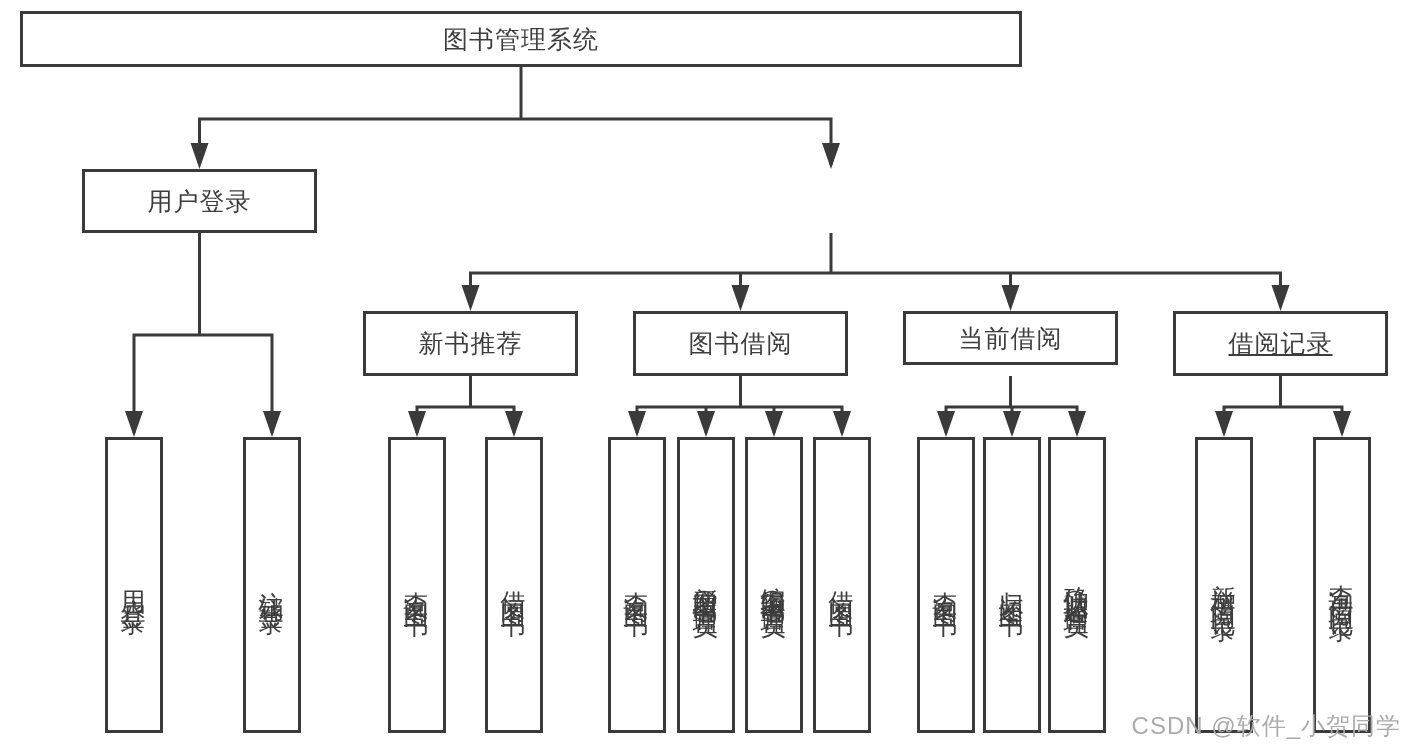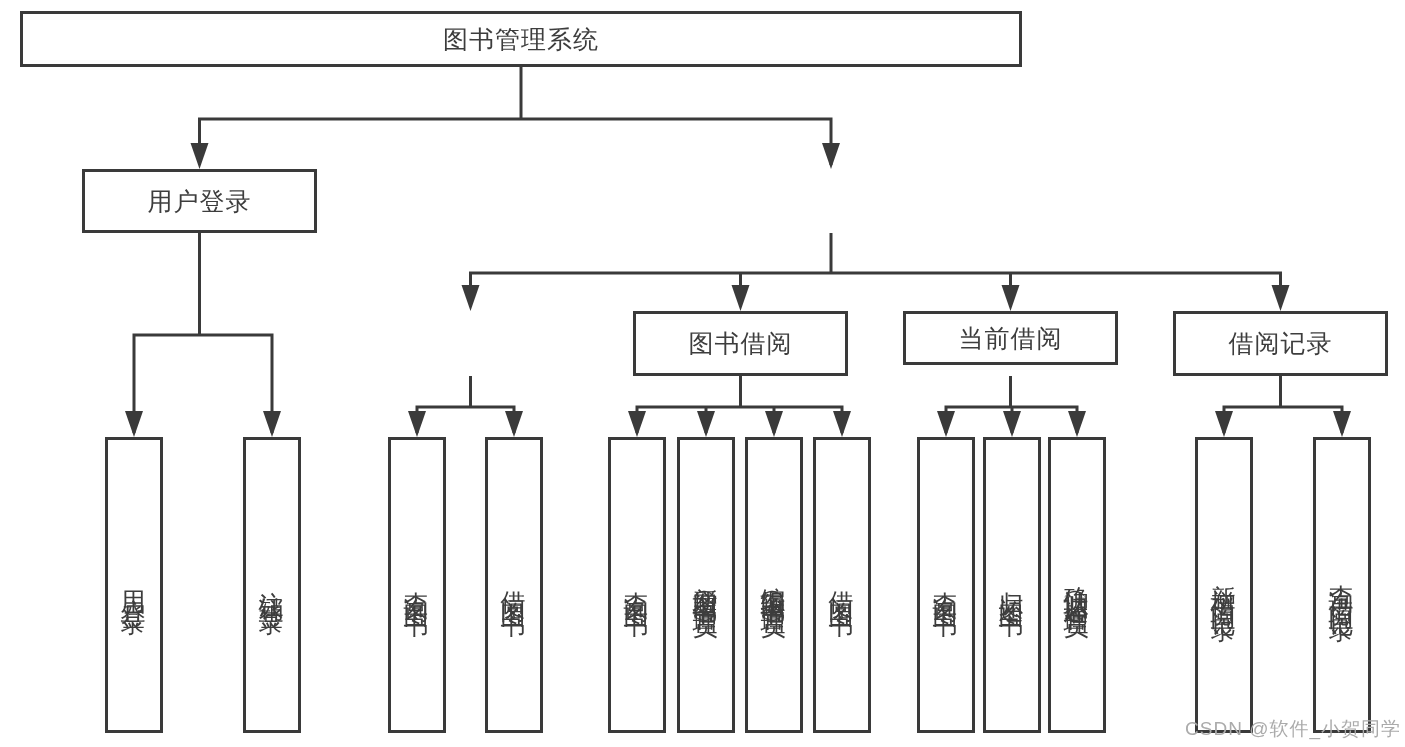--- a/index.html
+++ b/index.html
@@ -39,21 +39,21 @@
     letter-spacing: 7px;
     white-space: normal;
   }
   .leaf.tight {
     letter-spacing: 4px;
   }
   #watermark {
     position: absolute;
     right: 4px;
     bottom: 5px;
-    font-size: 19px;
+    font-size: 24px;
     color: #ababab;
     letter-spacing: 1px;
     z-index: 5;
   }
 </style>
 </head>
 <body>
 
 <div id="canvas">
 
@@ -107,23 +107,24 @@
       <polygon points="1068,411 1086,411 1077,437"></polygon>
       <polygon points="1215,411 1233,411 1224,437"></polygon>
       <polygon points="1333,411 1351,411 1342,437"></polygon>
     </g>
   </svg>
 
   <div class="node" style="left:20px; top:11px; width:1002px; height:56px;">图书管理系统</div>
 
   <div class="node" style="left:82px; top:169px; width:235px; height:64px;">用户登录</div>
 
+  <div class="node" style="left:363px; top:311px; width:215px; height:65px;">新书推荐</div>
   <div class="node" style="left:633px; top:311px; width:215px; height:65px;">图书借阅</div>
   <div class="node" style="left:903px; top:311px; width:215px; height:54px;">当前借阅</div>
-  <div class="node" style="left:1173px; top:311px; width:215px; height:65px;">借阅记录</div>
+  <div class="node" style="left:1173px; top:311px; width:215px; height:65px;text-decoration:underline;">借阅记录</div>
 
   <div class="node leaf" style="left:105px; top:437px; width:58px; height:296px;">用户登录</div>
   <div class="node leaf" style="left:243px; top:437px; width:58px; height:296px;">注销登录</div>
 
   <div class="node leaf" style="left:388px; top:437px; width:58px; height:296px;">查询图书</div>
   <div class="node leaf" style="left:485px; top:437px; width:58px; height:296px;">借阅图书</div>
 
   <div class="node leaf" style="left:608px; top:437px; width:58px; height:296px;">查询图书</div>
   <div class="node leaf tight" style="left:677px; top:437px; width:58px; height:296px;">新增图书（管理员）</div>
   <div class="node leaf tight" style="left:745px; top:437px; width:58px; height:296px;">编辑图书（管理员）</div>

